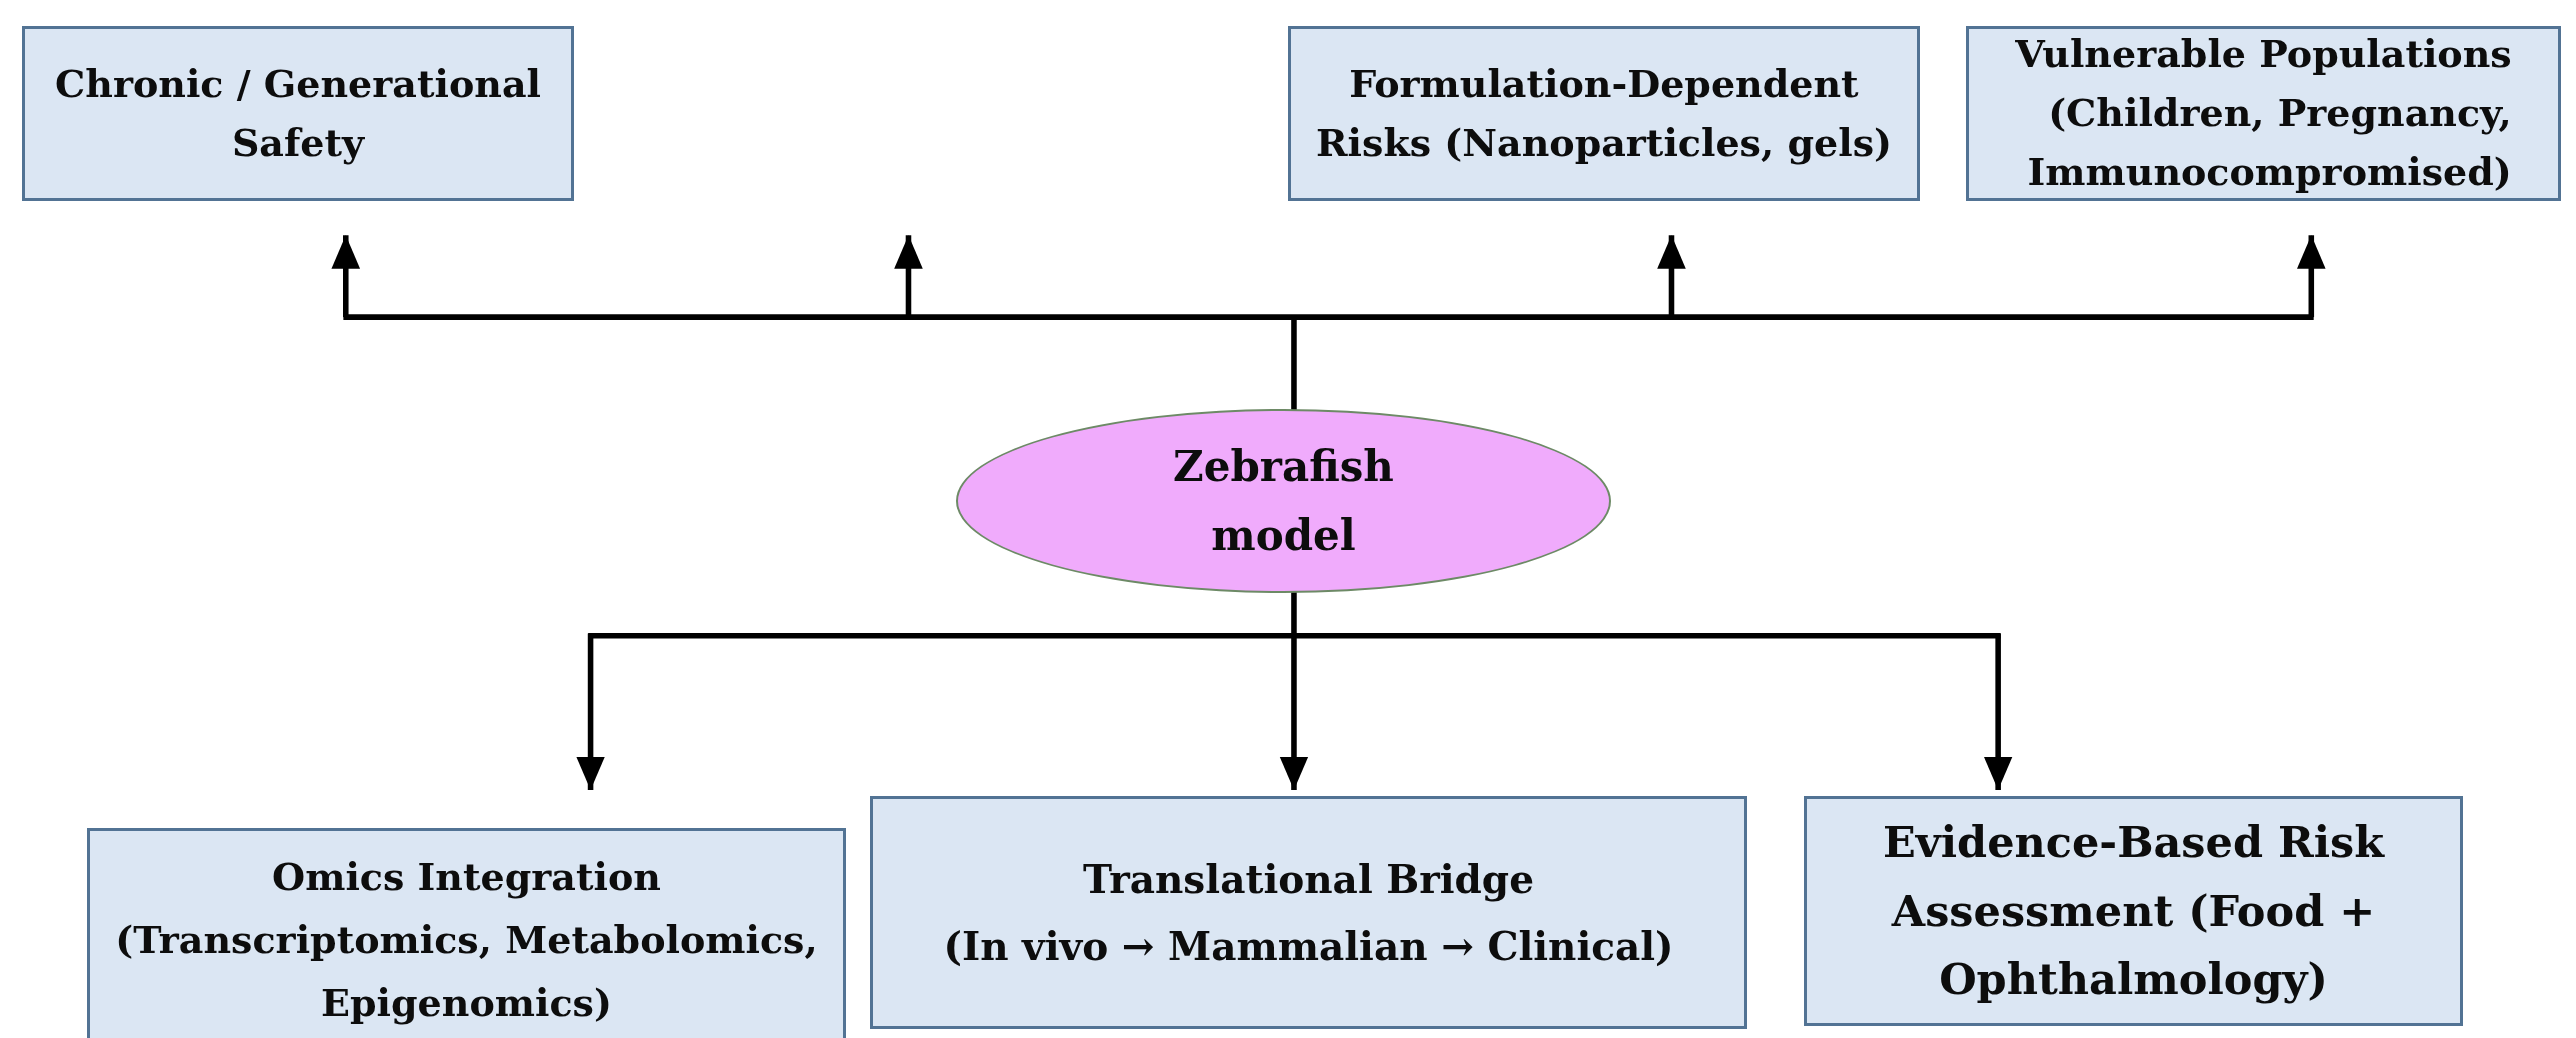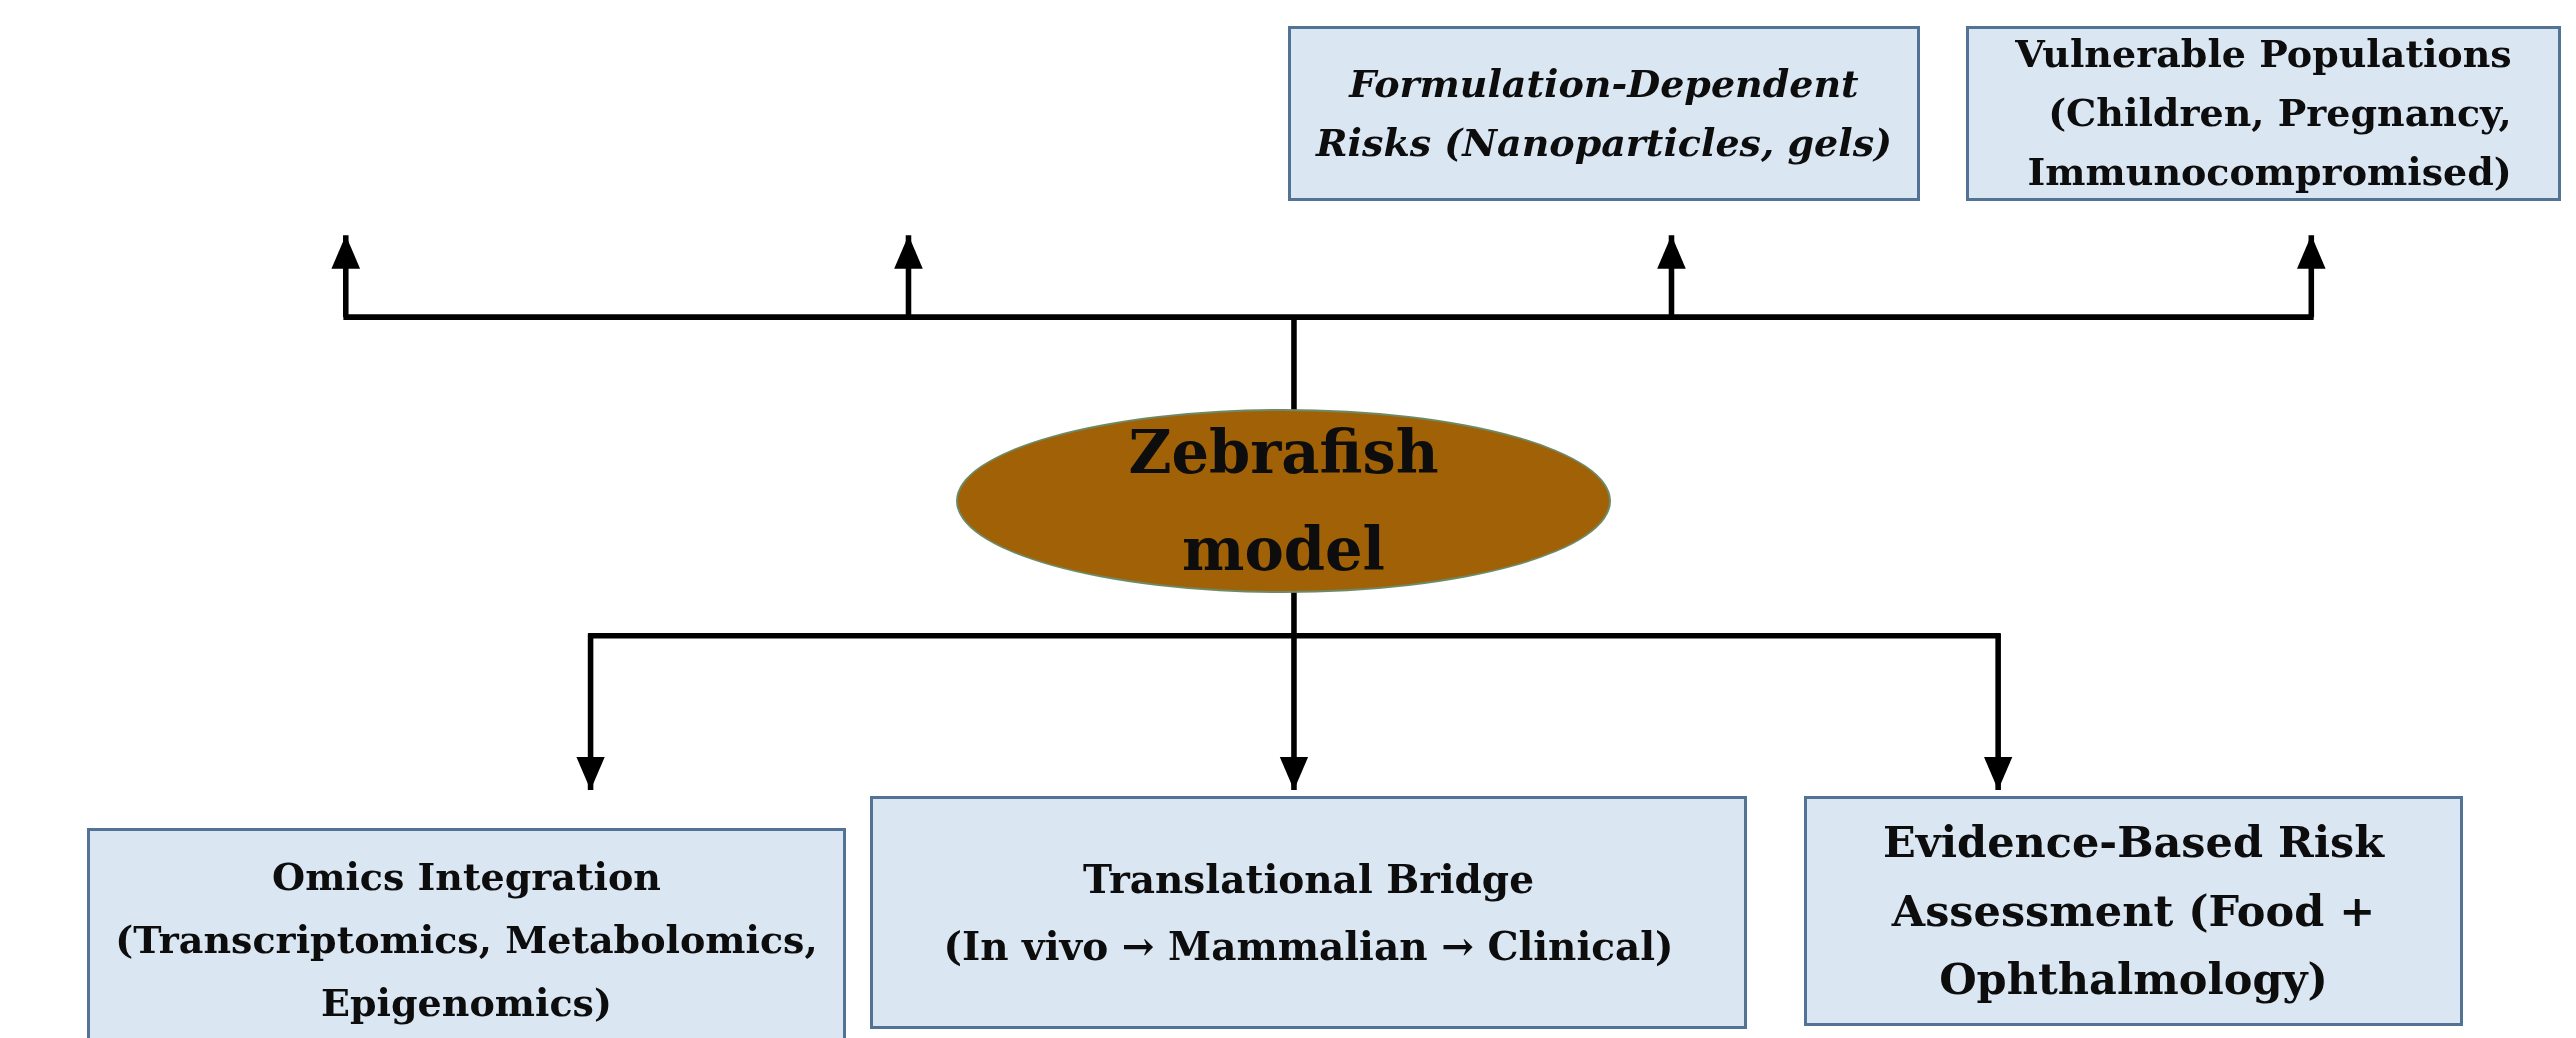--- a/index.html
+++ b/index.html
@@ -47,29 +47,29 @@
     line-height: 1.55;
   }
   .bottom-node {
     top: 796px;
   }
   .ellipse-node {
     left: 956px;
     top: 409px;
     width: 655px;
     height: 184px;
-    background: #a16207;
+    background: #f0abfc;
     border: 2.4px solid #6d8a66;
     border-radius: 50%;
-    font-size: 59px;
+    font-size: 42px;
     line-height: 1.65;
   }
   .node-top-1 { left: 22px;   width: 552px; }
   .node-top-2 { left: 624px;  width: 616px; }
-  .node-top-3 { left: 1288px; width: 632px; font-style: italic; }
+  .node-top-3 { left: 1288px; width: 632px; }
   .node-top-4 { left: 1966px; width: 595px; text-align: right; }
   .node-bottom-1 { left: 87px;  width: 759px;  height: 225px; font-size: 38px; line-height: 1.65; margin-top: 32px; }
   .node-bottom-2 { left: 870px; width: 877px; height: 233px; font-size: 39px; line-height: 1.7; }
   .node-bottom-3 { left: 1804px; width: 659px;  height: 230px; font-size: 43px; line-height: 1.6; }
 </style>
 </head>
 <body>
 
 <div class="canvas">
 
@@ -86,20 +86,22 @@
     <line x1="1143" y1="399" x2="1143" y2="296" marker-end="url(#ah)"></line>
     <line x1="2103" y1="399" x2="2103" y2="296" marker-end="url(#ah)"></line>
     <line x1="2908" y1="399" x2="2908" y2="296" marker-end="url(#ah)"></line>
 
     <line x1="740" y1="800" x2="2517" y2="800"></line>
     <line x1="1628" y1="743" x2="1628" y2="994" marker-end="url(#ah)"></line>
     <line x1="743" y1="797" x2="743" y2="994" marker-end="url(#ah)"></line>
     <line x1="2514" y1="797" x2="2514" y2="994" marker-end="url(#ah)"></line>
   </svg>
 
+  <div class="node rect-node top-node node-top-1">Chronic / Generational
+Safety</div>
 
 
   <div class="node rect-node top-node node-top-3">Formulation-Dependent
 Risks (Nanoparticles, gels)</div>
 
   <div class="node rect-node top-node node-top-4">Vulnerable Populations
 (Children, Pregnancy,
 Immunocompromised)</div>
 
   <div class="node ellipse-node">Zebrafish

